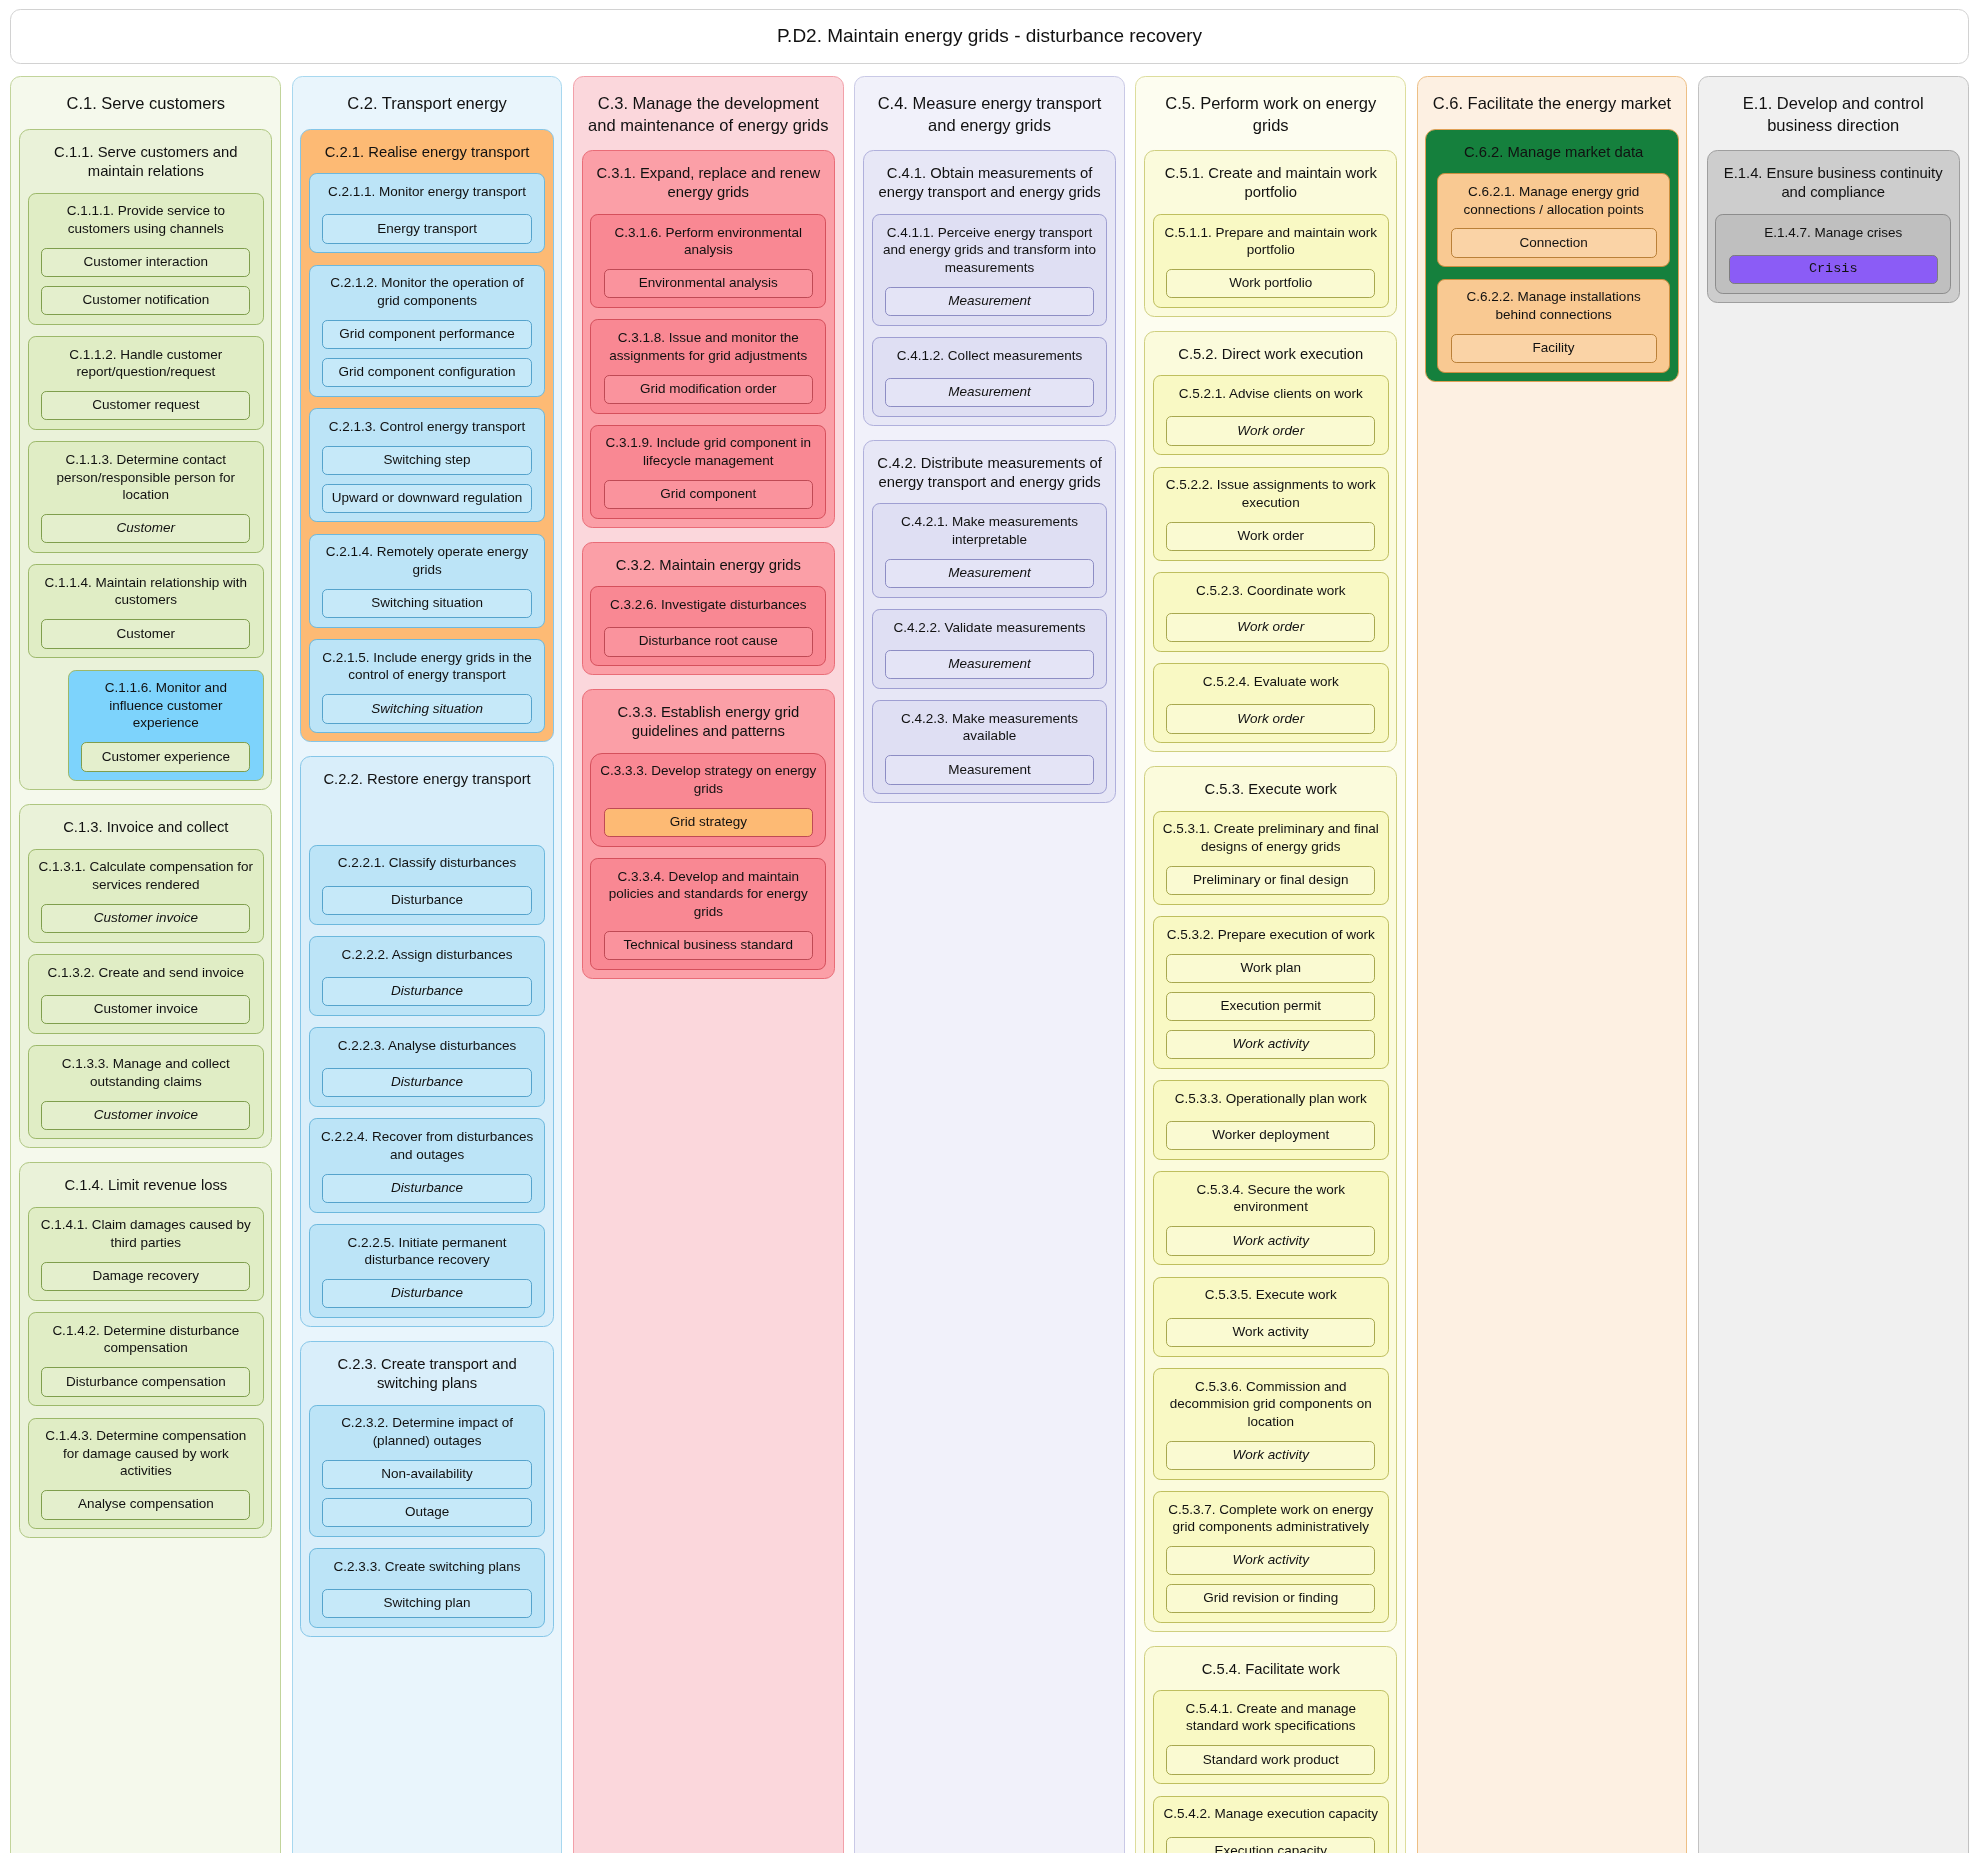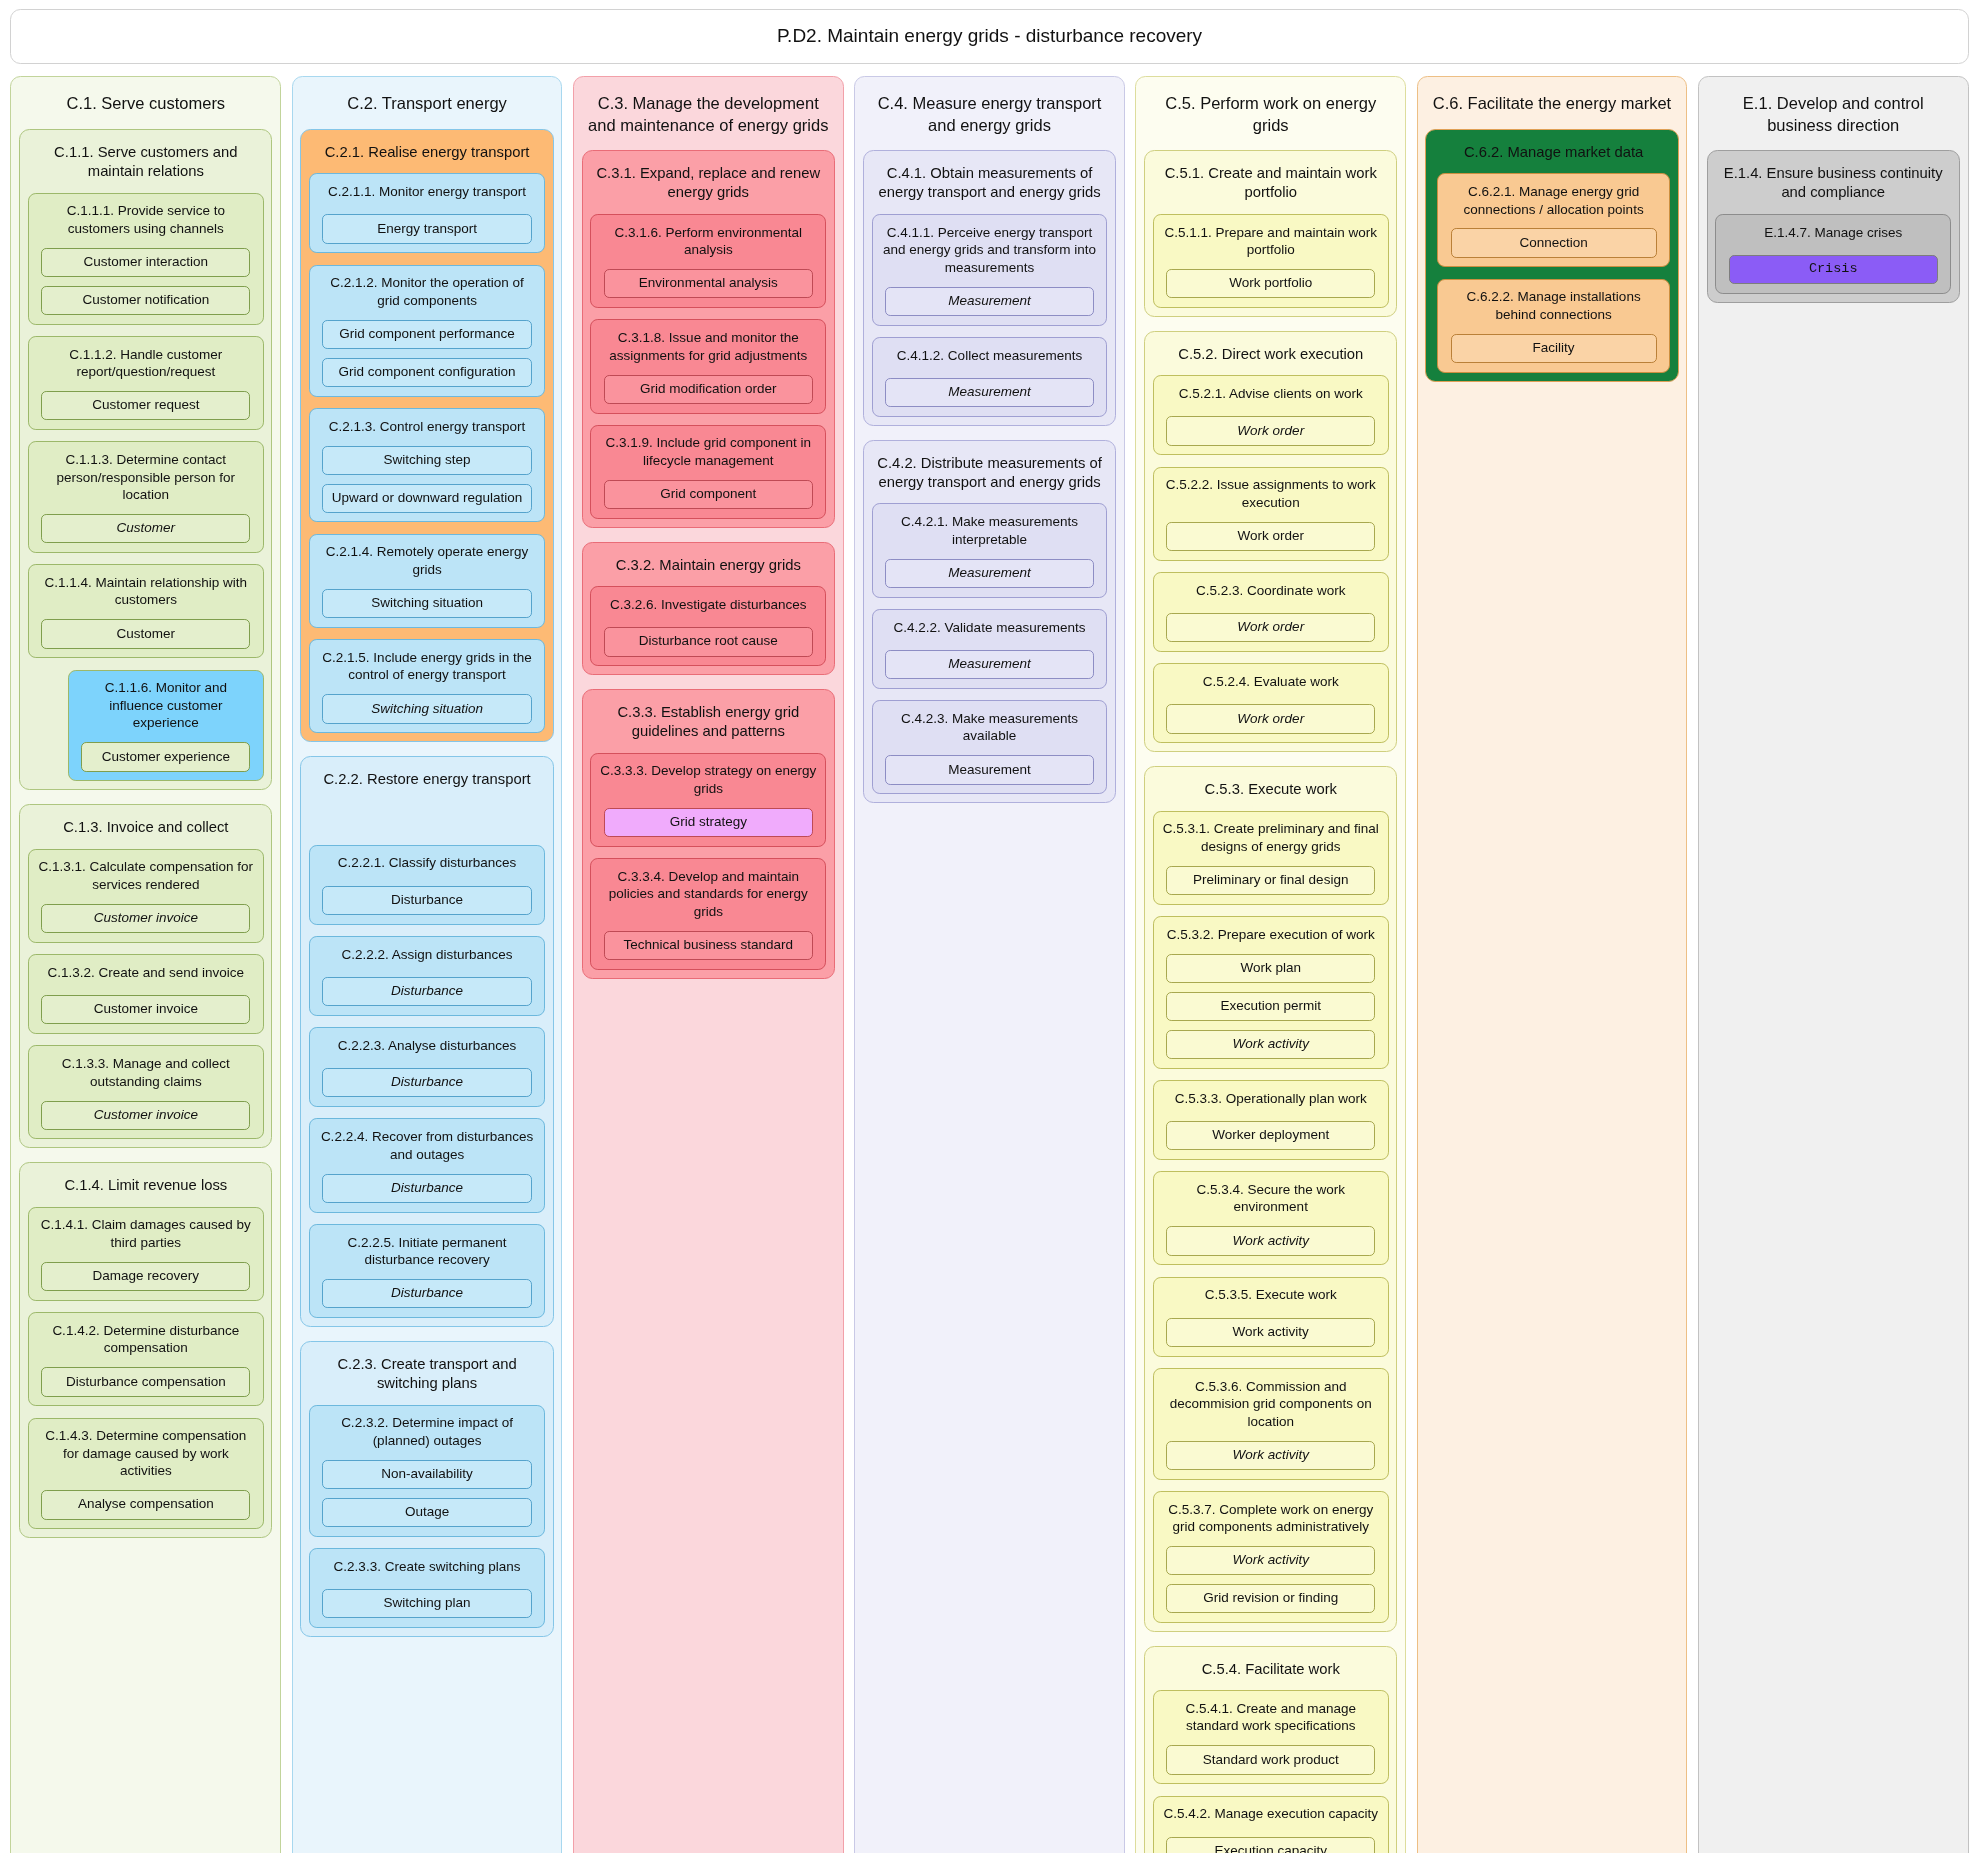--- a/index.html
+++ b/index.html
@@ -285,24 +285,24 @@
         <div class="group-title">C.3.2. Maintain energy grids</div>
         <div class="process" style="background: rgb(249, 136, 147); border-color: rgb(213, 80, 92);">
           <div class="process-title">C.3.2.6. Investigate disturbances</div>
           <div class="items">
             <div class="item" style="background: rgb(250, 147, 157); border-color: rgb(191, 74, 85);">Disturbance root cause</div>
           </div>
         </div>
       </div>
       <div class="group" style="background: rgb(251, 159, 167); border-color: rgb(233, 108, 119);">
         <div class="group-title">C.3.3. Establish energy grid guidelines and patterns</div>
-        <div class="process" style="background: rgb(249, 136, 147); border-color: rgb(213, 80, 92);">
+        <div class="process" style="background: rgb(249, 136, 147); border-color: rgb(213, 80, 92); border-radius: 12px;">
           <div class="process-title">C.3.3.3. Develop strategy on energy grids</div>
           <div class="items">
-            <div class="item" style="background: #f0abfc; border-color: rgb(191, 74, 85);">Grid strategy</div>
+            <div class="item" style="background: #fdba74; border-color: rgb(191, 74, 85);">Grid strategy</div>
           </div>
         </div>
         <div class="process" style="background: rgb(249, 136, 147); border-color: rgb(213, 80, 92);">
           <div class="process-title">C.3.3.4. Develop and maintain policies and standards for energy grids</div>
           <div class="items">
             <div class="item" style="background: rgb(250, 147, 157); border-color: rgb(191, 74, 85);">Technical business standard</div>
           </div>
         </div>
       </div>
     </div>

